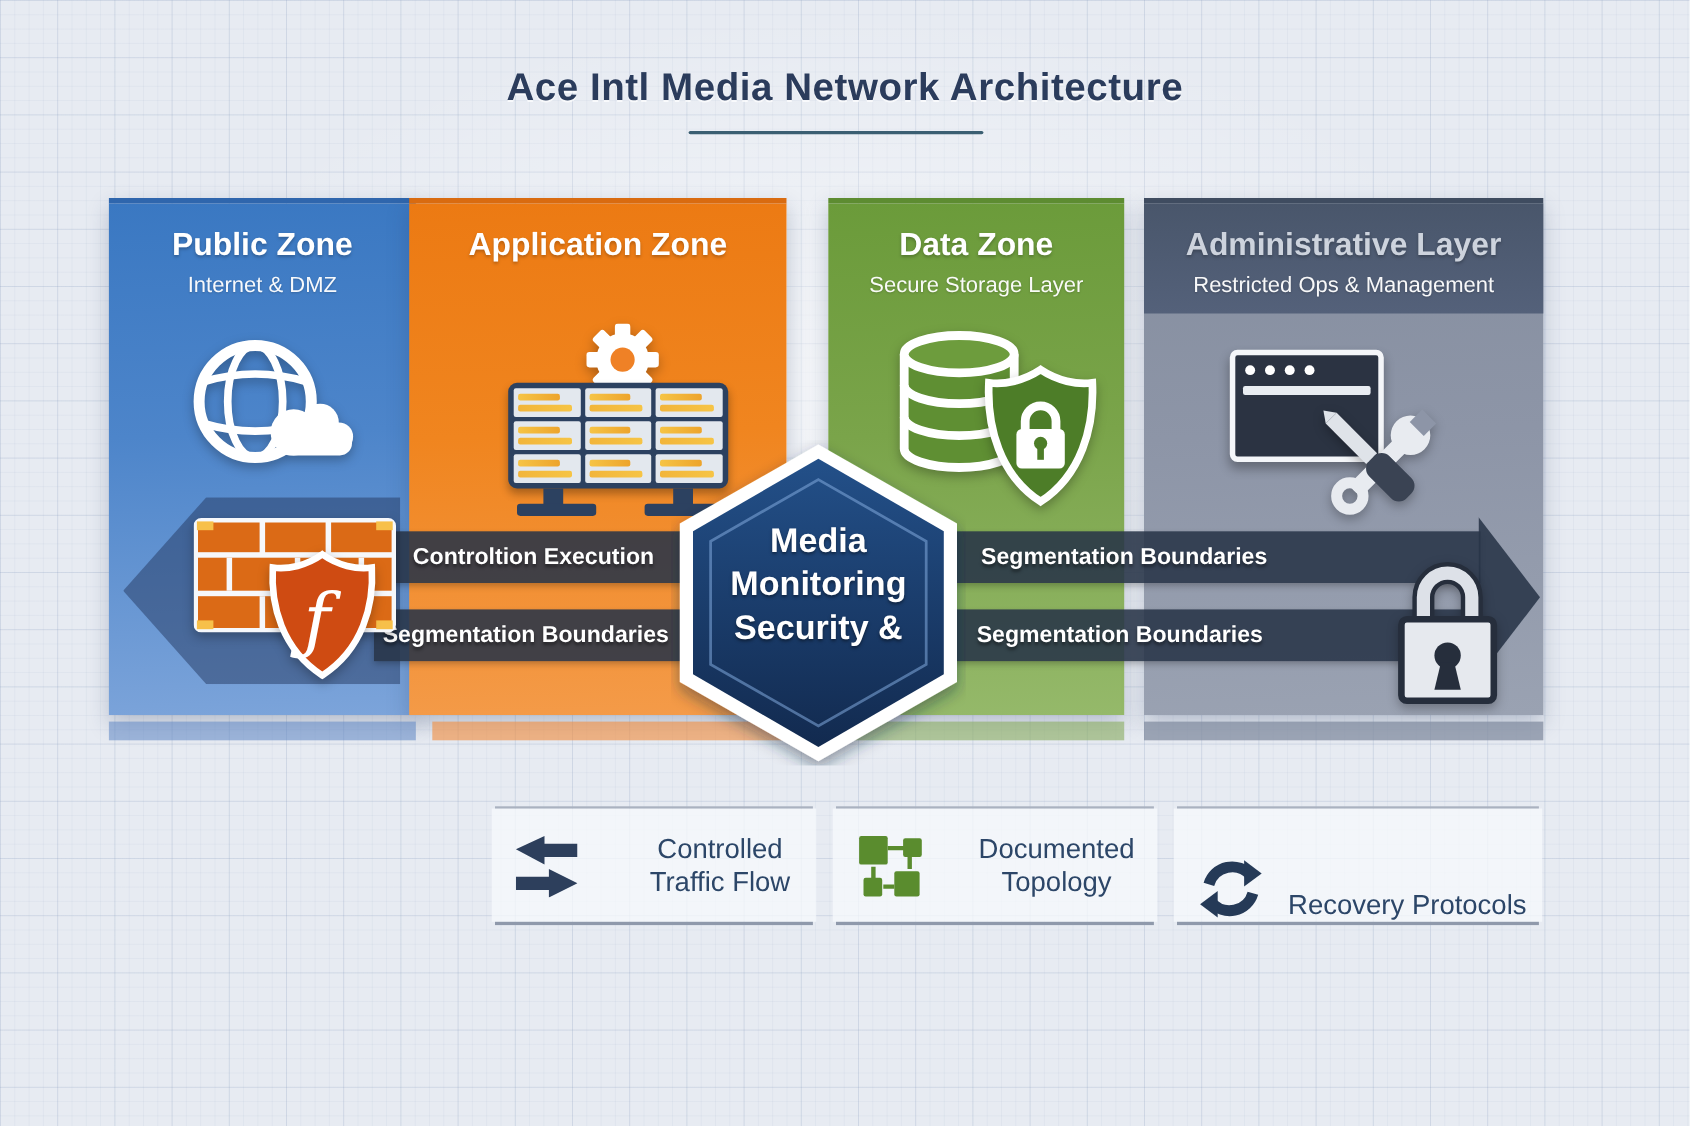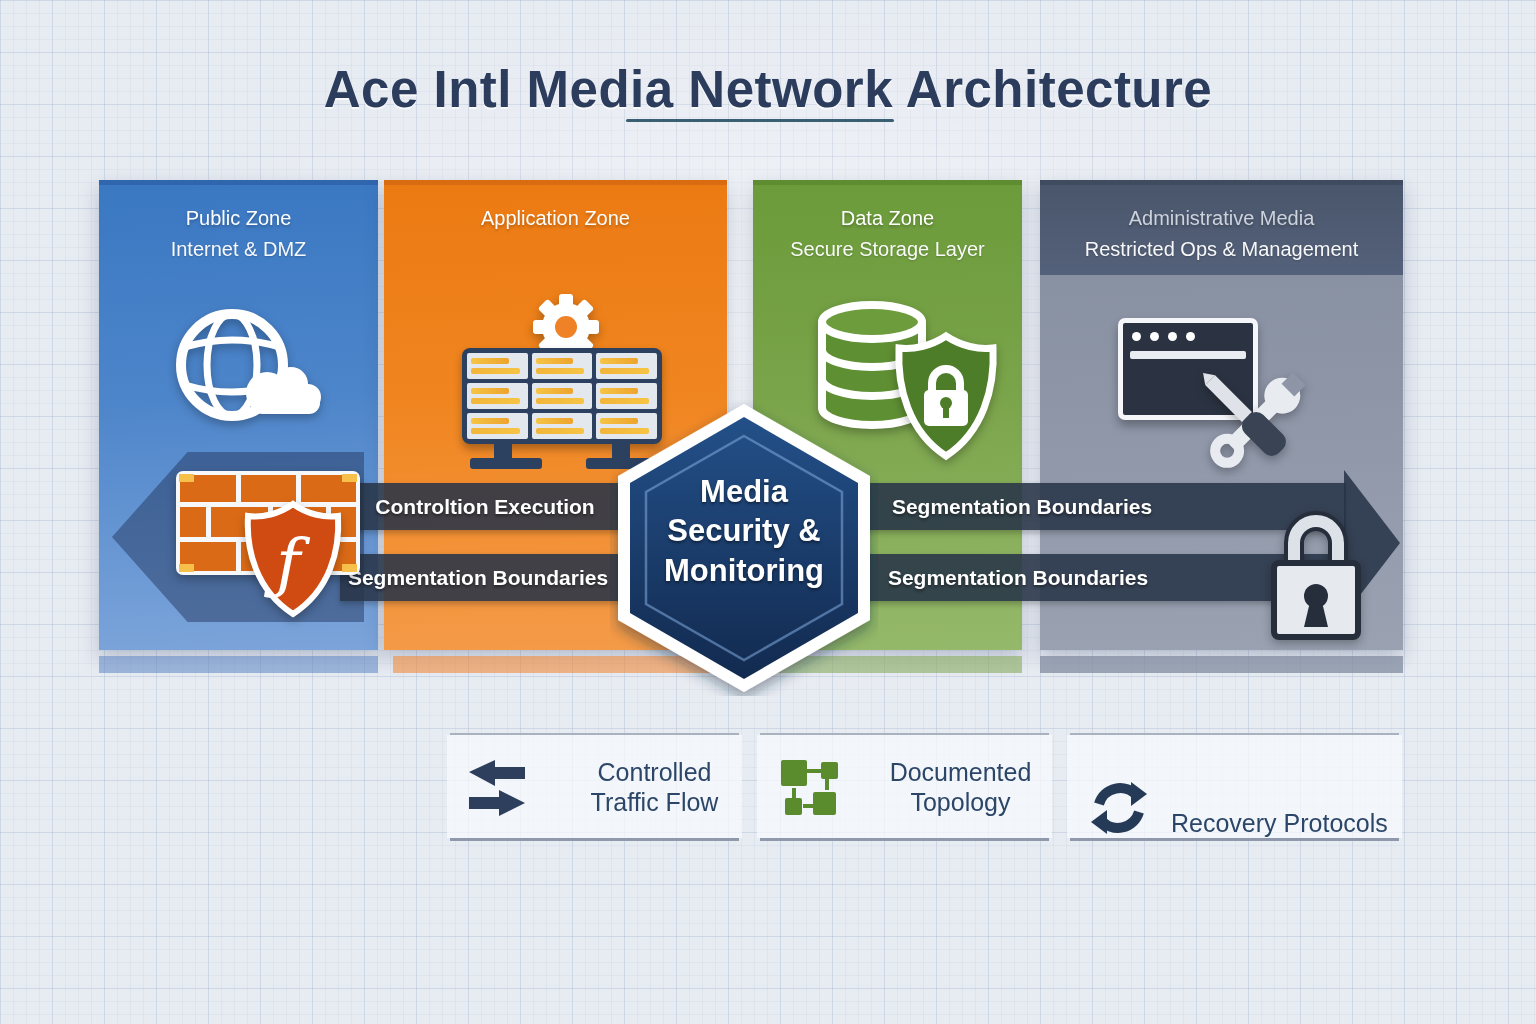--- a/index.html
+++ b/index.html
@@ -13,38 +13,38 @@
       radial-gradient(ellipse 900px 500px at 50% 35%, rgba(255,255,255,0.55), rgba(255,255,255,0) 70%),
       linear-gradient(rgba(150,168,198,0.22) 1px, transparent 1px),
       linear-gradient(90deg, rgba(150,168,198,0.22) 1px, transparent 1px),
       linear-gradient(rgba(150,168,198,0.10) 1px, transparent 1px),
       linear-gradient(90deg, rgba(150,168,198,0.10) 1px, transparent 1px);
     background-size:auto, 52px 52px, 52px 52px, 13px 13px, 13px 13px;
   }
 
   .page-title {
     position:absolute; top:60px; left:0; width:100%; text-align:center;
-    font-size:51px; font-weight:bold; color:#2b3c5c; letter-spacing:0.5px;
+    font-size:35px; font-weight:bold; color:#2b3c5c; letter-spacing:0.5px;
     text-shadow:0 2px 0 rgba(255,255,255,0.7);
   }
   .title-underline {
     position:absolute; top:119px; left:626px; width:268px; height:3px;
     background:#3b5f72; border-radius:2px;
   }
 
   
   .zone { position:absolute; top:180px; height:470px; box-shadow:0 8px 18px rgba(40,60,100,0.25); }
   .zone-public  { left:99px;  width:279px; background:linear-gradient(178deg,#3a78c2 0%,#4d85ca 45%,#7ca4da 100%); border-top:5px solid #2f66ad; }
-  .zone-app     { left:384px; width:343px; background:linear-gradient(178deg,#ec7a13 0%,#f0851f 45%,#f49b49 100%); border-top:5px solid #d96b10; }
+  .zone-app     { left:372px; width:343px; background:linear-gradient(178deg,#ec7a13 0%,#f0851f 45%,#f49b49 100%); border-top:5px solid #d96b10; }
   .zone-data    { left:753px; width:269px; background:linear-gradient(178deg,#6b9b3a 0%,#7aa44a 45%,#95b96a 100%); border-top:5px solid #5d8c31; }
   .zone-admin   { left:1040px;width:363px; background:linear-gradient(178deg,#858e9f 0%,#8d95a7 45%,#9aa2b2 100%); border-top:5px solid #3f4c60; }
   .zone-admin .zone-head { background:linear-gradient(180deg,#49566b,#54617a); padding-bottom:14px; }
 
   .zone-head { padding-top:22px; text-align:center; }
-  .zone-title { font-size:20px; font-weight:normal; color:#ffffff; text-shadow:0 2px 3px rgba(0,0,0,0.25); }
+  .zone-title { font-size:29px; font-weight:bold; color:#ffffff; text-shadow:0 2px 3px rgba(0,0,0,0.25); }
   .zone-admin .zone-title { color:#cdd3dd; }
   .zone-sub { margin-top:8px; font-size:20px; color:rgba(255,255,255,0.96); text-shadow:0 1px 2px rgba(0,0,0,0.2); }
 
   .zone-footer { position:absolute; top:656px; height:17px; }
   .zf1 { left:99px;  width:279px; background:rgba(94,134,196,0.55); }
   .zf2 { left:393px; width:343px; background:rgba(242,140,60,0.6); }
   .zf3 { left:753px; width:269px; background:rgba(136,171,95,0.6); }
   .zf4 { left:1040px;width:363px; background:rgba(130,140,160,0.75); }
 
   
@@ -134,21 +134,21 @@
     </div>
   </div>
   <div class="zone zone-data">
     <div class="zone-head">
       <div class="zone-title">Data Zone</div>
       <div class="zone-sub">Secure Storage Layer</div>
     </div>
   </div>
   <div class="zone zone-admin">
     <div class="zone-head">
-      <div class="zone-title">Administrative Media</div>
+      <div class="zone-title">Administrative Layer</div>
       <div class="zone-sub">Restricted Ops &amp; Management</div>
     </div>
   </div>
 
   <div class="zone-footer zf1"></div>
   <div class="zone-footer zf2"></div>
   <div class="zone-footer zf3"></div>
   <div class="zone-footer zf4"></div>
 
   <svg class="abs icon-shadow" style="left:170px;top:305px;" width="160" height="125" viewBox="0 0 160 125">
@@ -283,22 +283,22 @@
       <filter id="hexshadow" x="-20%" y="-20%" width="140%" height="140%">
         <feDropShadow dx="0" dy="6" stdDeviation="7" flood-color="#1c2a42" flood-opacity="0.45"></feDropShadow>
       </filter>
     </defs>
     <polygon points="134,4 260,76 260,220 134,292 8,220 8,76" fill="#ffffff" filter="url(#hexshadow)"></polygon>
     <polygon points="134,17 248,83 248,213 134,279 20,213 20,83" fill="url(#hexgrad)"></polygon>
     <polygon points="134,36 232,92 232,204 134,260 36,204 36,92" fill="none" stroke="rgba(130,170,220,0.55)" stroke-width="2.5"></polygon>
   </svg>
   <div class="hex-label">
     <div>Media</div>
+    <div>Monitoring</div>
     <div>Security &amp;</div>
-    <div>Monitoring</div>
   </div>
 
 
   <div class="legend-card lc2">
     <svg class="legend-icon" width="56" height="58" viewBox="0 0 56 58">
       <path d="M26,2 v7 h30 v12 h-30 v7 L0,14 Z" fill="#2d3f5c"></path>
       <path d="M30,32 v7 h-30 v12 h30 v7 L56,45 Z" fill="#2d3f5c"></path>
     </svg>
     <div class="legend-label">Controlled Traffic Flow</div>
   </div>

